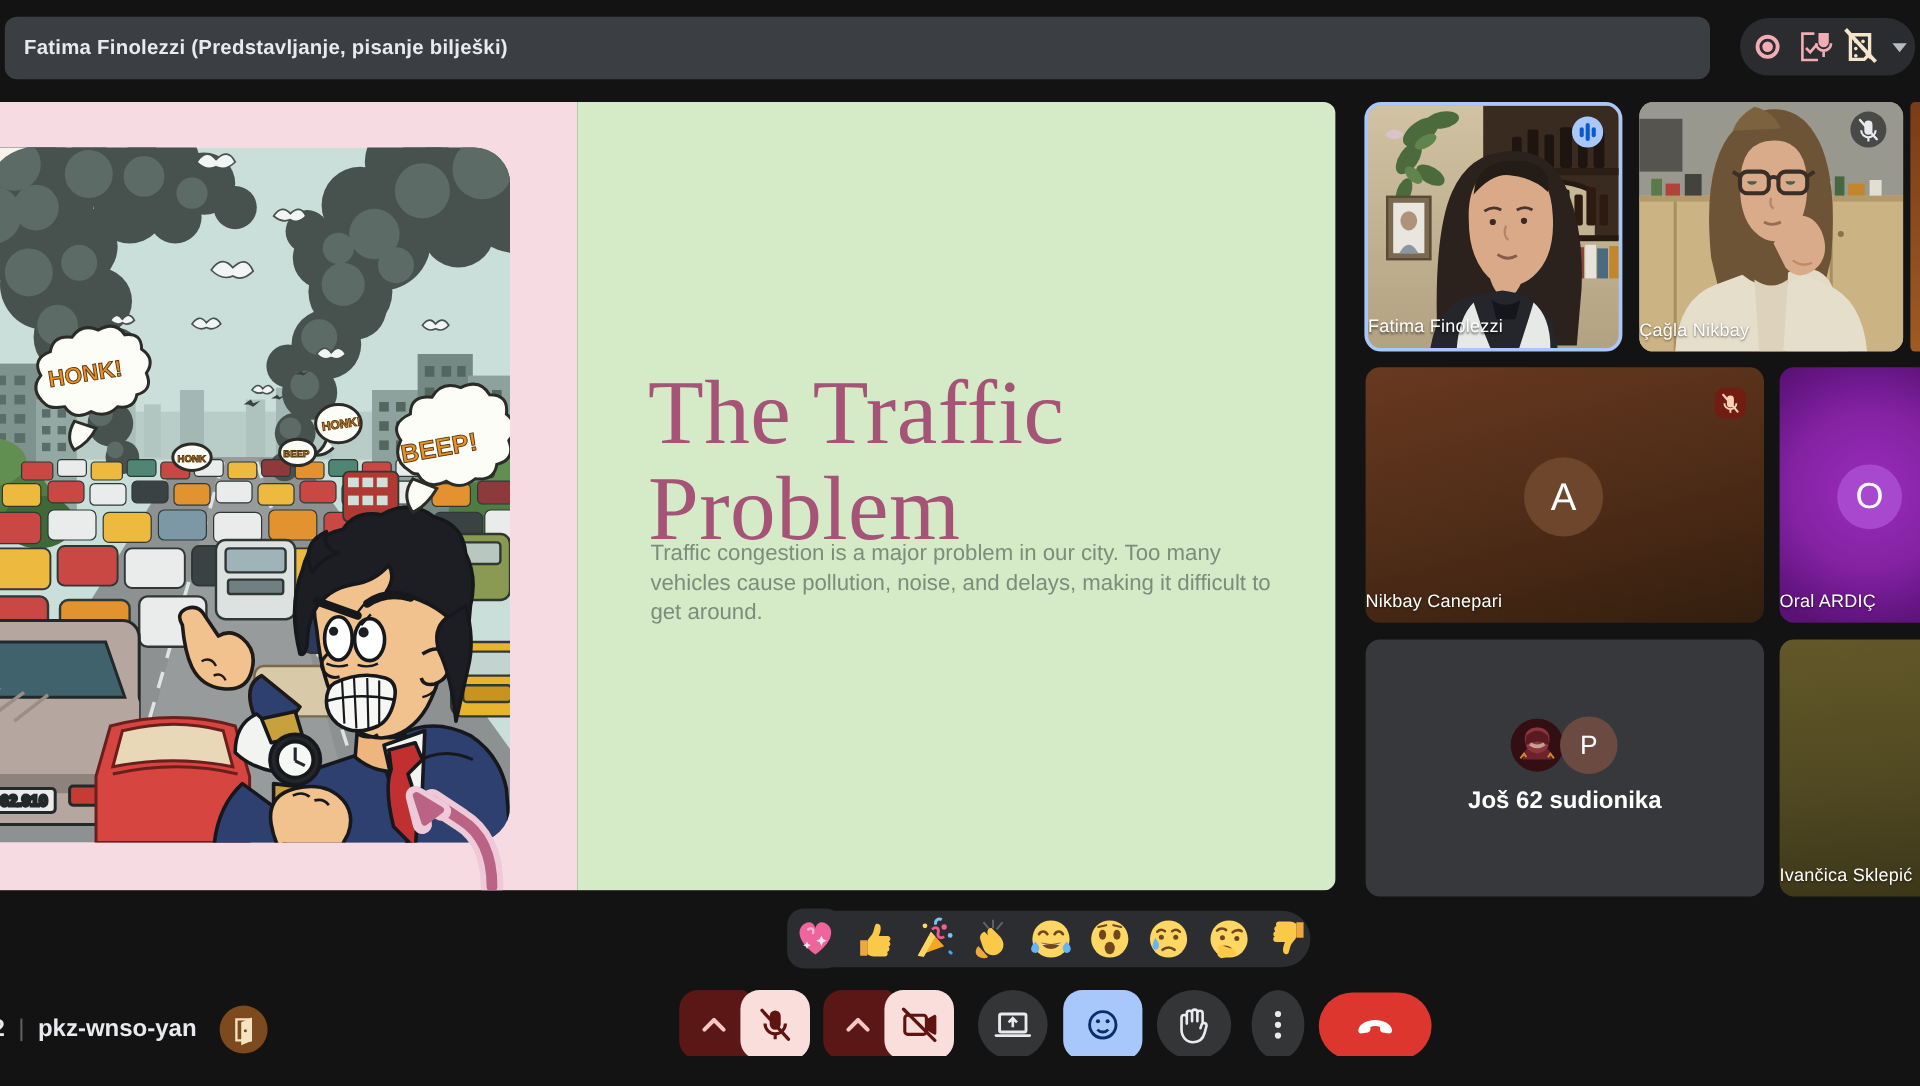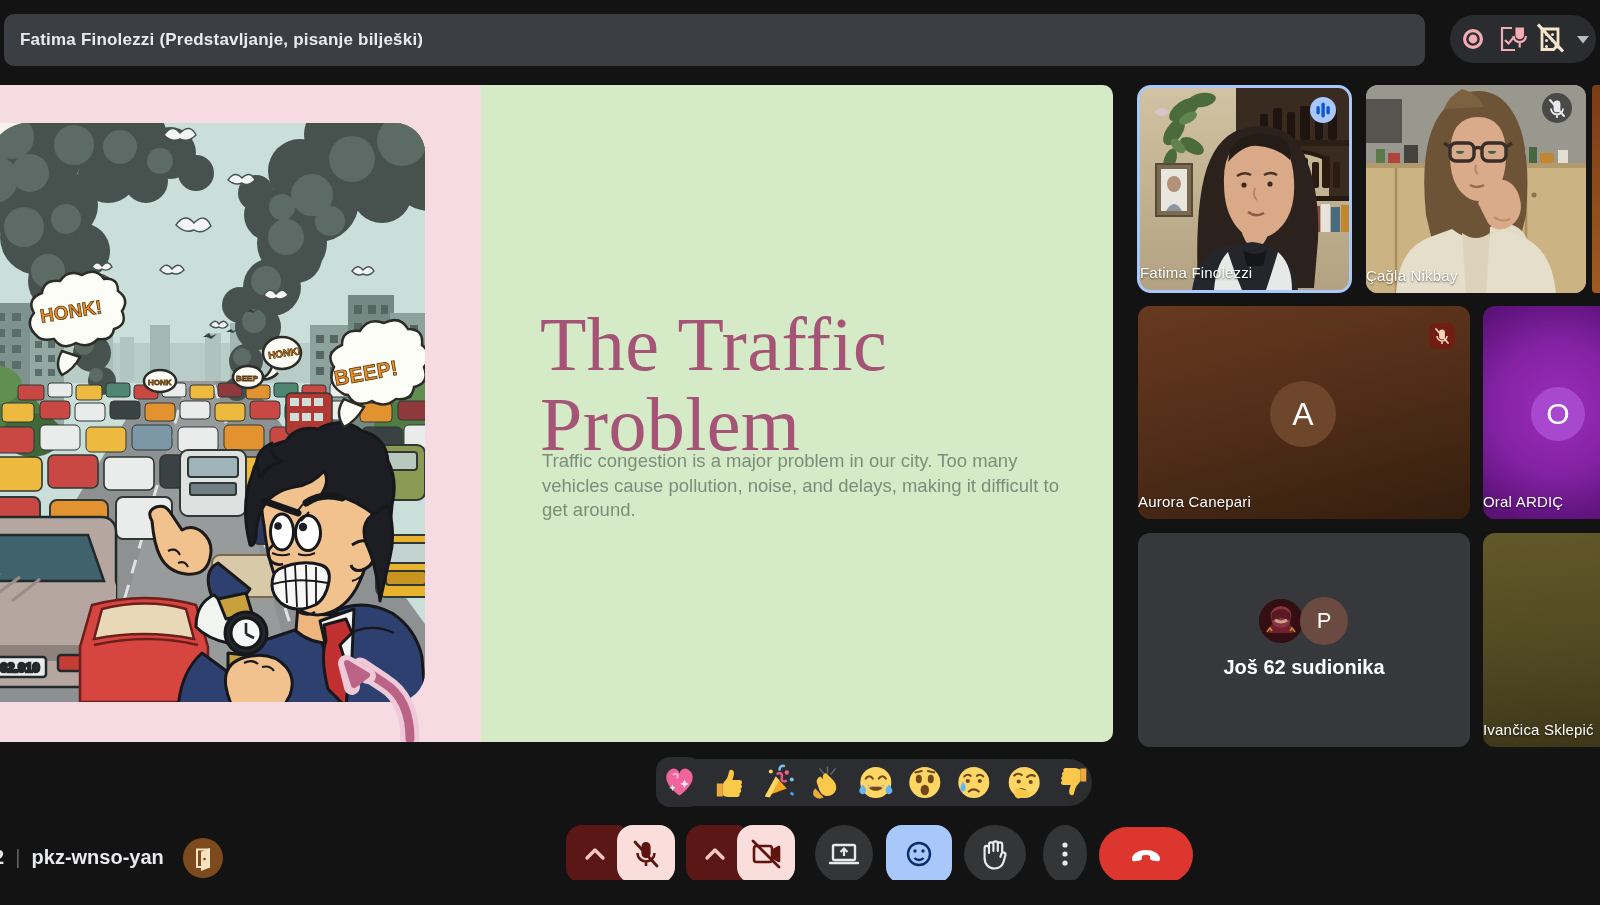--- a/index.html
+++ b/index.html
@@ -576,21 +576,21 @@
   <div class="abs tile" id="t3">
     <div class="avatar" style="left:132px;top:75px;width:66px;height:66px;background:#6d462c;font-size:32px;">A</div>
     <div class="abs" style="left:291px;top:17px;width:26px;height:26px;border-radius:8px;background:#711d12;"></div>
     <svg class="abs" style="left:291px;top:17px" width="26" height="26" viewBox="0 0 26 26">
       <g stroke="#f6d3b8" fill="#f6d3b8">
         <path d="M13 6.5 a2.9 2.9 0 0 1 2.9 2.9 v4.2 a2.9 2.9 0 0 1 -5.8 0 v-4.2 a2.9 2.9 0 0 1 2.9 -2.9 z" stroke-width="0"></path>
         <path d="M8 13 a5 5 0 0 0 10 0 M13 18 v3" fill="none" stroke-width="1.6"></path>
         <path d="M7 6 L19 20" stroke-width="1.8" stroke-linecap="round"></path>
       </g>
     </svg>
-    <div class="name">Aurora Canepari</div>
+    <div class="name">Nikbay Canepari</div>
   </div>
   <div class="abs tile" id="t4">
     <div class="avatar" style="left:48px;top:81px;width:54px;height:54px;background:#a848cf;font-size:30px;">O</div>
     <div class="name">Oral ARDIÇ</div>
   </div>
   <div class="abs tile" id="t5">
     <div class="avatar" style="left:121px;top:66px;width:44px;height:44px;background:#2c0e11;"></div>
     <svg class="abs" style="left:121px;top:66px;border-radius:50%" width="44" height="44" viewBox="0 0 44 44">
       <circle cx="22" cy="22" r="22" fill="#330f13"></circle>
       <path d="M10 34 q0 -12 12 -12 q12 0 12 12 z" fill="#6d222c"></path>

